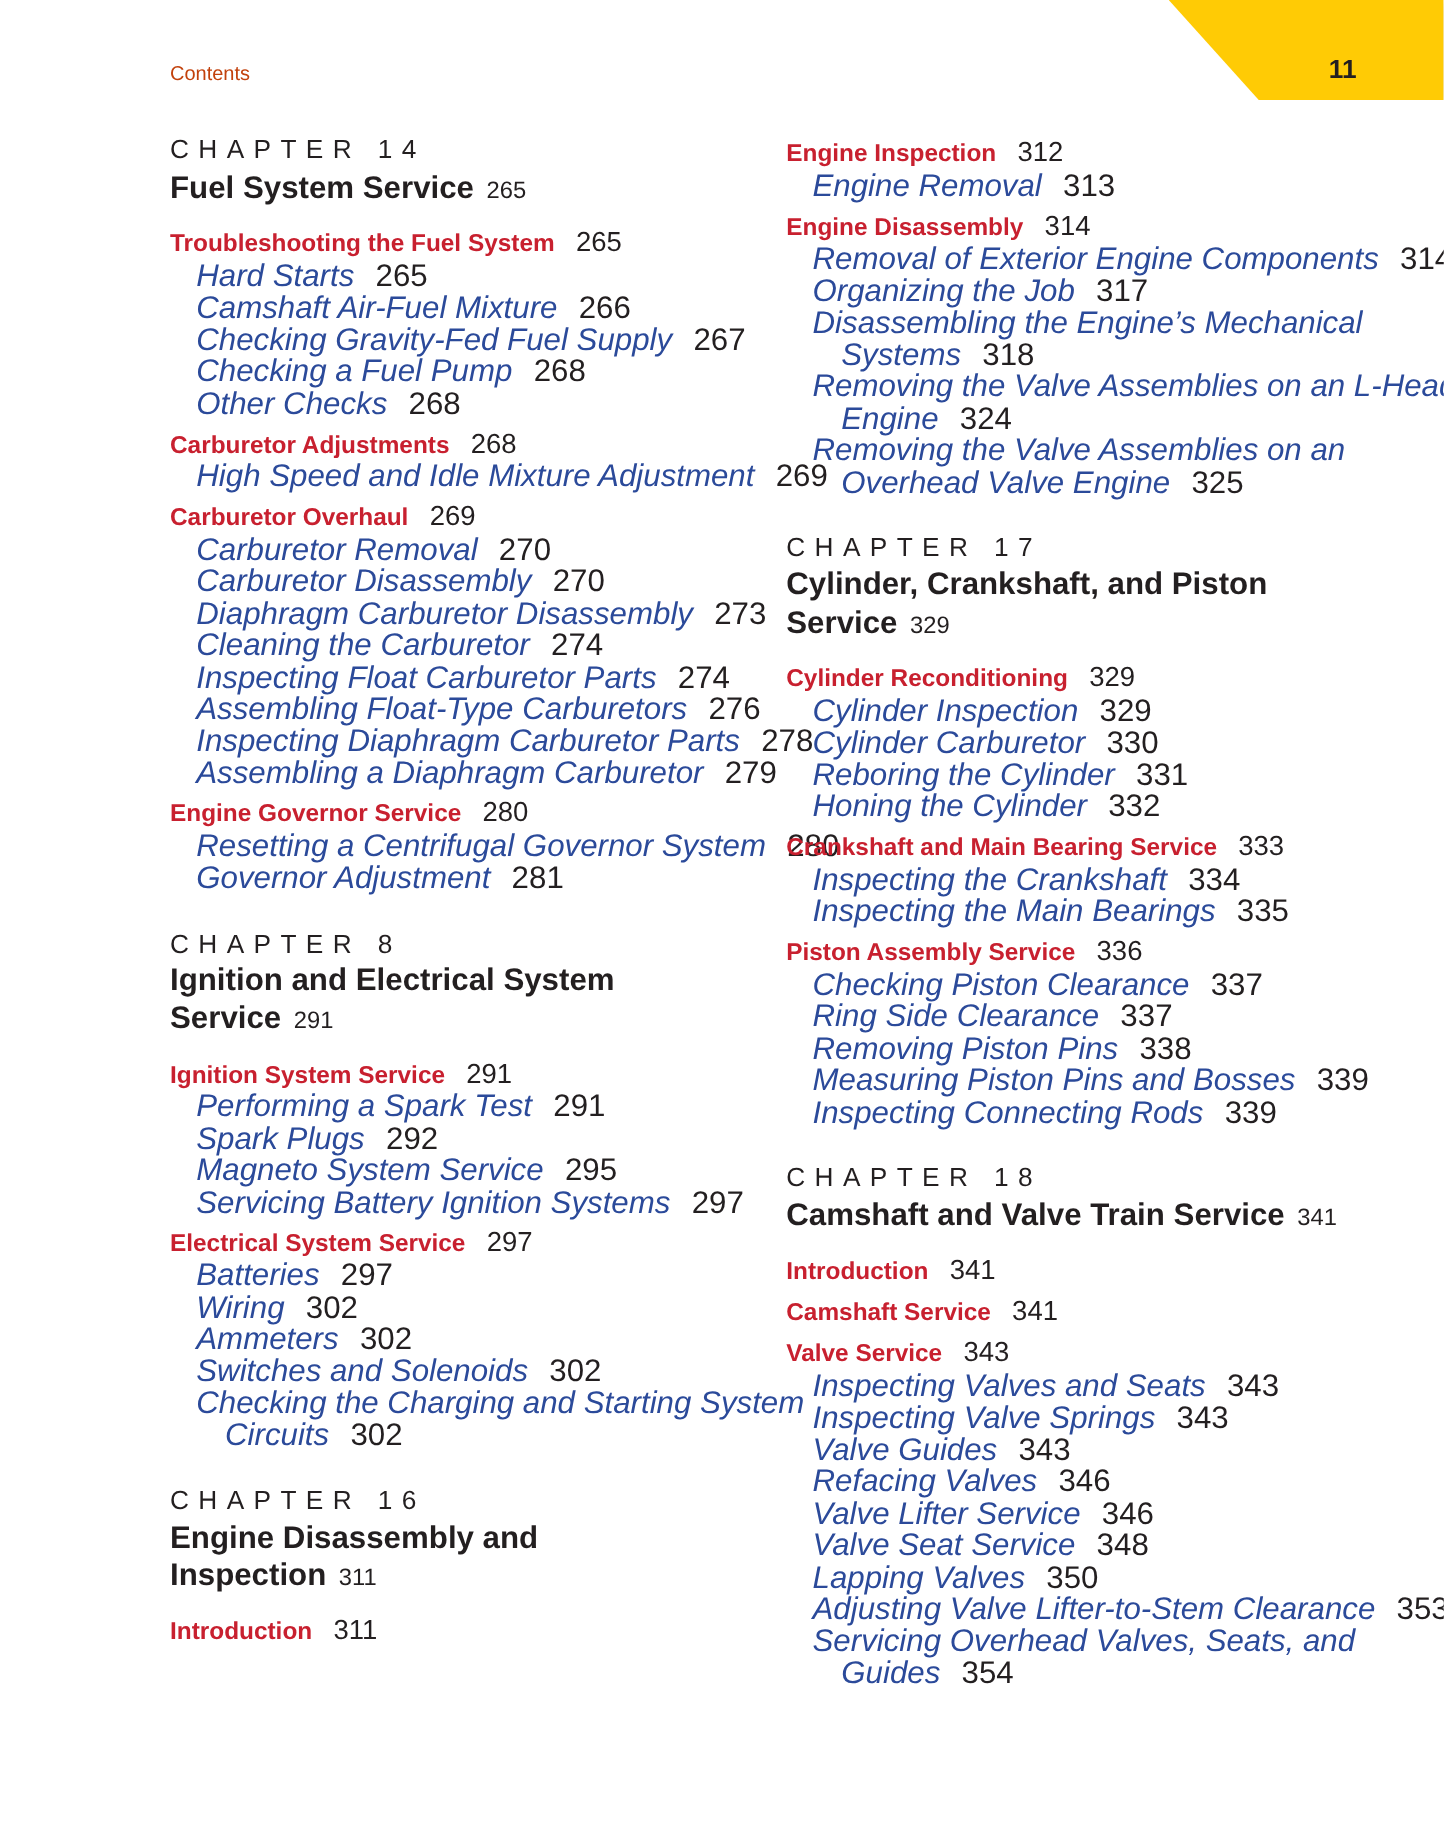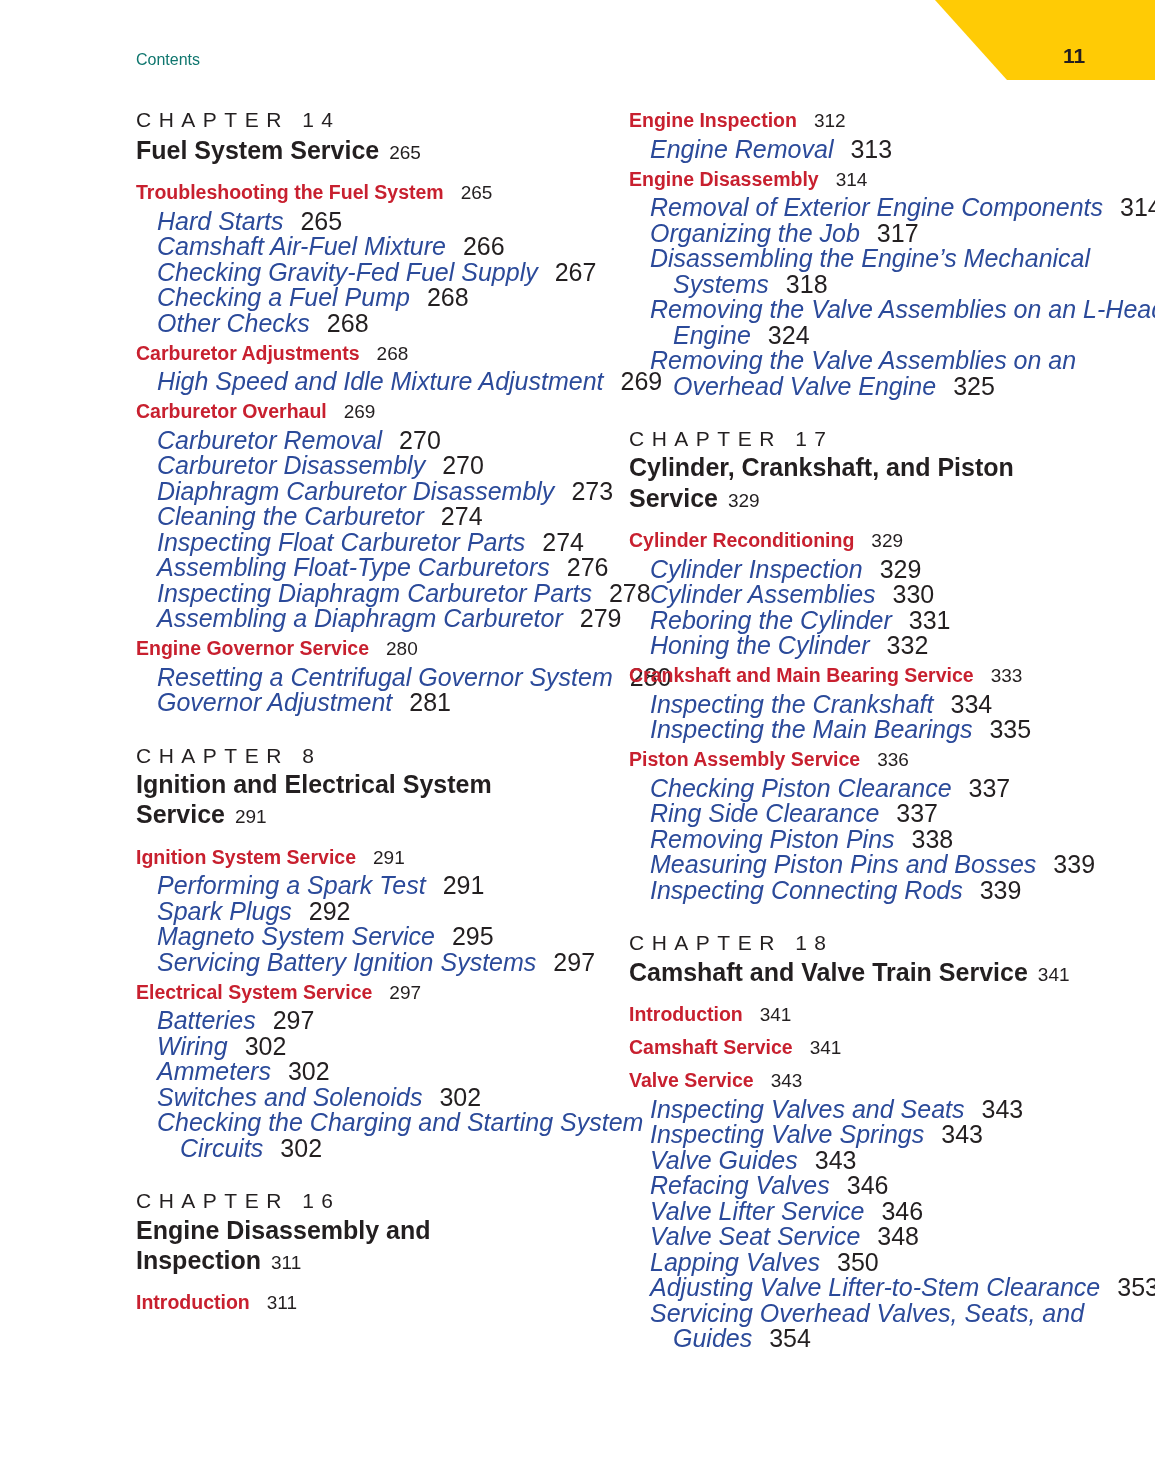--- a/index.html
+++ b/index.html
@@ -14,42 +14,42 @@
       background: #ffcb05;
       clip-path: polygon(0 0, 100% 0, 100% 100%, 72px 100%);
       filter: drop-shadow(2px 3px 3px rgba(0,0,0,0.35));
     }
     .tab-wrap { position: absolute; top: 0; right: 0; width: 230px; height: 90px; }
     .page-number {
       position: absolute; top: 44px; left: 1063px;
       font-weight: bold; font-size: 21px; color: #231f20;
     }
     .running-head {
-      position: absolute; top: 51px; left: 136px; font-size: 16px; color: #0f766e;
+      position: absolute; top: 51px; left: 136px; font-size: 16px; color: #c2410c;
     }
     .col { position: absolute; top: 0; }
     .col-left { left: 136px; width: 470px; }
     .col-right { left: 629px; width: 470px; }
     .line { position: absolute; left: 0; white-space: nowrap; }
     .chapter-label {
       font-size: 21px; letter-spacing: 7.5px; color: #231f20; font-weight: normal;
     }
     .chapter-title {
       font-size: 25px; font-weight: bold; color: #231f20;
     }
     .chapter-title .pg { font-size: 19px; font-weight: normal; margin-left: 10px; }
     .section {
       font-size: 19.5px; font-weight: bold; color: #c8202f;
     }
     .sub {
       font-size: 25px; font-style: italic; color: #2b4a9a; left: 21px;
     }
     .sub.cont { left: 44px; }
     .pg { color: #231f20; font-style: normal; font-weight: normal; margin-left: 17px; }
-    .section .pg { font-size: 19px; }
+    .section .pg { font-size: 22px; }
   </style>
 </head>
 <body>
 
 <div class="tab-wrap">
   <div class="tab"></div>
 </div>
 <div class="page-number">11</div>
 <div class="running-head">Contents</div>
 
@@ -120,21 +120,21 @@
   <div class="line sub cont" style="top:321px"><span>Engine</span><span class="pg">324</span></div>
   <div class="line sub" style="top:346px">Removing the Valve Assemblies on an</div>
   <div class="line sub cont" style="top:372px"><span>Overhead Valve Engine</span><span class="pg">325</span></div>
 
   <div class="line chapter-label" style="top:427px">CHAPTER 17</div>
   <div class="line chapter-title" style="top:453px">Cylinder, Crankshaft, and Piston</div>
   <div class="line chapter-title" style="top:484px"><span>Service</span><span class="pg">329</span></div>
 
   <div class="line section" style="top:529px"><span>Cylinder Reconditioning</span><span class="pg">329</span></div>
   <div class="line sub" style="top:555px"><span>Cylinder Inspection</span><span class="pg">329</span></div>
-  <div class="line sub" style="top:580px"><span>Cylinder Assemblies</span><span class="pg">330</span></div>
+  <div class="line sub" style="top:580px"><span>Cylinder Carburetor</span><span class="pg">330</span></div>
   <div class="line sub" style="top:606px"><span>Reboring the Cylinder</span><span class="pg">331</span></div>
   <div class="line sub" style="top:631px"><span>Honing the Cylinder</span><span class="pg">332</span></div>
 
   <div class="line section" style="top:664px"><span>Crankshaft and Main Bearing Service</span><span class="pg">333</span></div>
   <div class="line sub" style="top:690px"><span>Inspecting the Crankshaft</span><span class="pg">334</span></div>
   <div class="line sub" style="top:715px"><span>Inspecting the Main Bearings</span><span class="pg">335</span></div>
 
   <div class="line section" style="top:748px"><span>Piston Assembly Service</span><span class="pg">336</span></div>
   <div class="line sub" style="top:774px"><span>Checking Piston Clearance</span><span class="pg">337</span></div>
   <div class="line sub" style="top:799px"><span>Ring Side Clearance</span><span class="pg">337</span></div>

